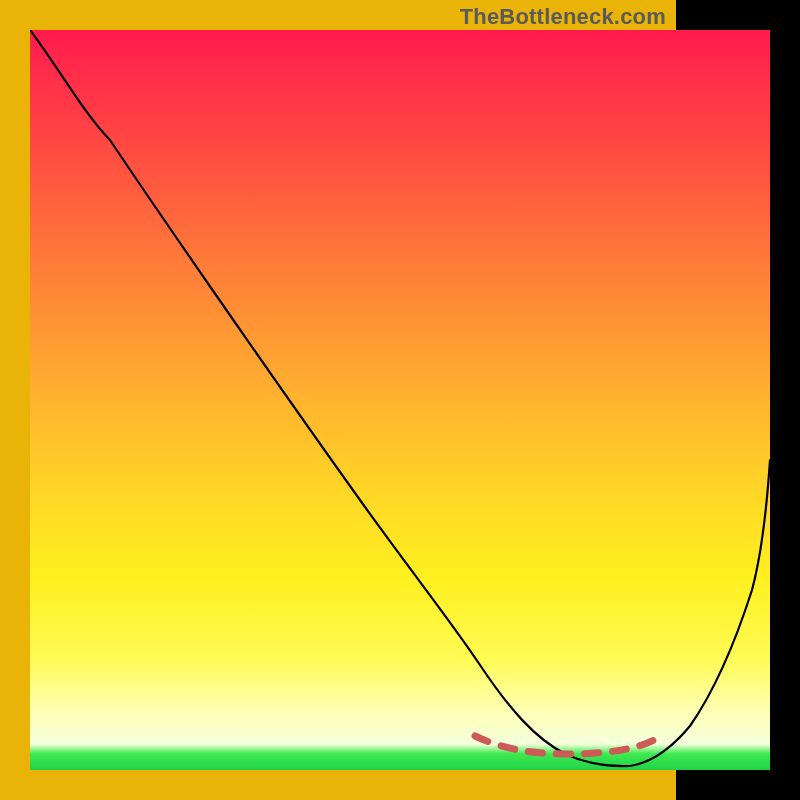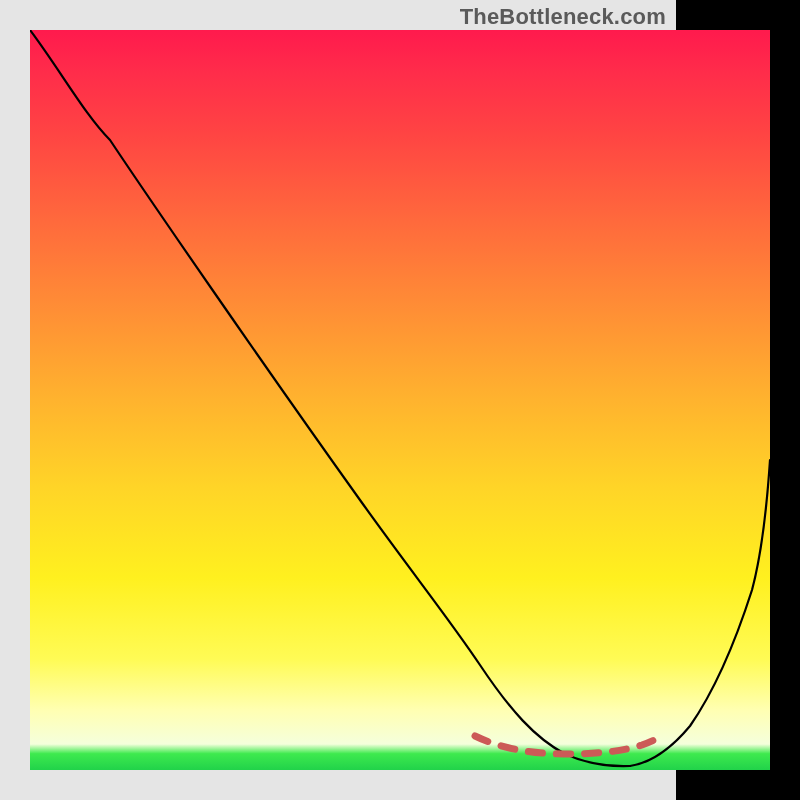--- a/index.html
+++ b/index.html
@@ -8,21 +8,21 @@
     width: 800px;
     height: 800px;
     background: #000;
     overflow: hidden;
     font-family: Arial, Helvetica, sans-serif;
   }
   .frame {
     position: relative;
     width: 676px;
     height: 800px;
-    background: #e5e5e5;
+    background: #eab308;
   }
   .watermark {
     position: absolute;
     top: 4px;
     right: 10px;
     color: #5a5a5a;
     font-size: 22px;
     font-weight: 600;
     letter-spacing: 0.2px;
     z-index: 10;

